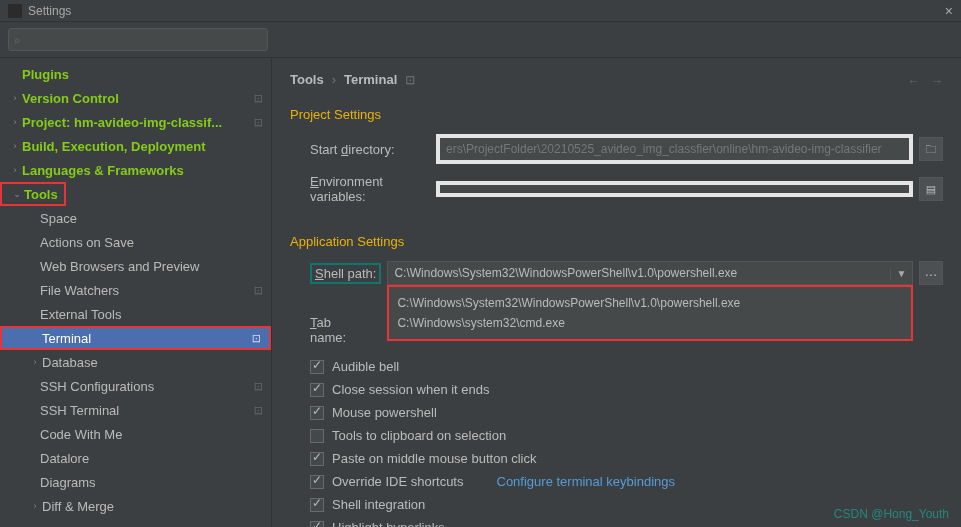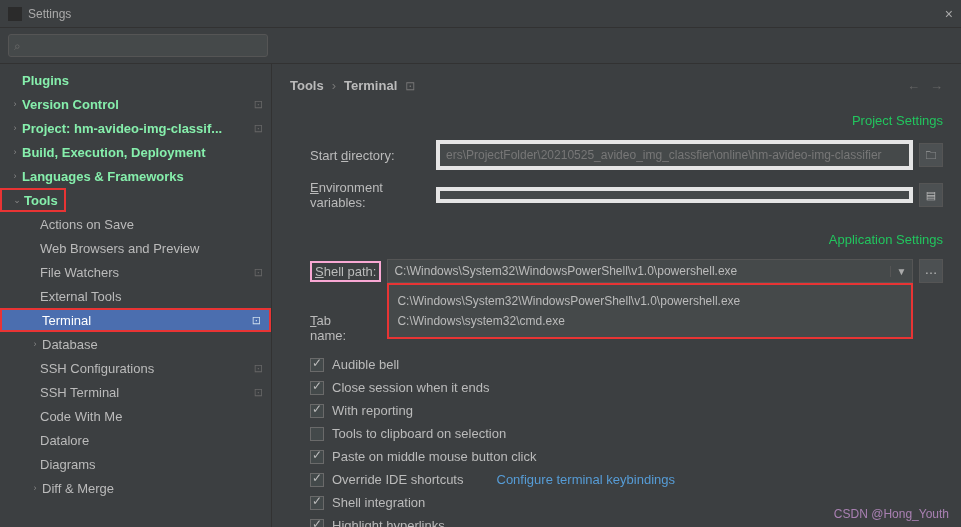--- a/index.html
+++ b/index.html
@@ -1,18 +1,18 @@
 <!DOCTYPE html>
 <html><head>
   <meta charset="utf-8">
   <style>
     * { box-sizing: border-box; margin: 0; padding: 0; font-family: "Segoe UI", Arial, sans-serif; font-size: 13px; }
     body { background: #3C3F41; color: #BBBBBB; width: 961px; height: 527px; overflow: hidden; position: relative; }
     
-    .title-bar { display: flex; align-items: center; height: 28px; padding: 0 8px; background: #3C3F41; border-bottom: 1px solid #323232; }
+    .title-bar { display: flex; align-items: center; height: 22px; padding: 0 8px; background: #3C3F41; border-bottom: 1px solid #323232; }
     .title-bar .app-icon { width: 14px; height: 14px; background: #2B2B2B; margin-right: 6px; }
     .title-bar .title { color: #AAAAAA; font-size: 12px; }
     .title-bar .spacer { flex: 1; }
     .title-bar .close { color: #AAAAAA; font-size: 14px; cursor: pointer; }
     
     .search-row { padding: 6px 8px; border-bottom: 1px solid #323232; }
     .search-input-wrap { position: relative; width: 260px; }
     .search-icon { position: absolute; left: 6px; top: 50%; transform: translateY(-50%); color: #6A6A6A; font-size: 12px; }
     .search-input { width: 100%; background: #45494A; border: 1px solid #555555; border-radius: 3px; padding: 3px 6px 3px 22px; color: #BBBBBB; }
     
@@ -21,52 +21,52 @@
     .crumb { color: #BBBBBB; font-weight: bold; }
     .crumb.sep { color: #777; font-weight: normal; }
     .crumb-reset { color: #777; font-size: 12px; }
     .nav-arrows { margin-left: auto; color: #666; display: flex; gap: 10px; }
     
     .sidebar { width: 272px; background: #3C3F41; border-right: 1px solid #323232; padding-top: 4px; overflow: hidden; }
     .tree-item { display: flex; align-items: center; padding: 3px 8px; cursor: pointer; position: relative; height: 24px; }
     .tree-item .arrow { width: 14px; color: #888; font-size: 9px; text-align: center; }
     .tree-item .label { flex: 1; white-space: nowrap; overflow: hidden; text-overflow: ellipsis; }
     .tree-item .tail { color: #666; font-size: 11px; margin-left: 4px; }
-    .tree-item.bold .label { font-weight: bold; color: #86efac; }
+    .tree-item.bold .label { font-weight: bold; color: #84cc16; }
     .tree-item.selected { background: #4B6EAF; color: #FFFFFF; }
     .tree-item.selected .label { color: #FFFFFF; }
     .tree-item.indent1 { padding-left: 28px; }
     .tree-item.indent2 { padding-left: 40px; }
     
     .redbox { border: 2px solid #E83434; }
     
     .content { flex: 1; padding: 8px 18px; overflow: hidden; }
     
-    .section-h { color: #22c55e; margin: 6px 0 12px 0; text-align: right; }
+    .section-h { color: #eab308; margin: 6px 0 12px 0; }
     .field-row { display: flex; align-items: center; margin-bottom: 10px; gap: 6px; }
     .field-row .lbl { width: 140px; color: #BBBBBB; padding-left: 20px; }
     .u { text-decoration: underline; }
     .field-row .inp { flex: 1; background: #45494A; border: 4px solid #e5e5e5; padding: 4px 6px; color: #777; font-size: 12px; overflow: hidden; white-space: nowrap; }
     .field-row .browse { width: 24px; height: 24px; background: #4C5052; border: 1px solid #555555; color: #BBBBBB; text-align: center; line-height: 22px; font-size: 11px; }
     .combo-wrap { flex: 1; display: flex; align-items: flex-end; gap: 6px; position: relative; }
     .combo { flex: 1; background: #45494A; border: 1px solid #555555; display: flex; align-items: center; padding: 0; height: 24px; }
     .combo input { flex: 1; background: transparent; border: none; color: #BBBBBB; padding: 4px 6px; font-size: 12px; outline: none; }
     .combo .dd { width: 22px; text-align: center; color: #AAAAAA; border-left: 1px solid #555; font-size: 10px; }
     .ellips-btn { width: 24px; height: 24px; background: #4C5052; border: 1px solid #555555; color: #BBBBBB; text-align:center; line-height: 20px; }
     
     .dropdown-panel { position: absolute; top: 24px; left: 0; right: 30px; background: #45494A; border: 2px solid #E83434; padding: 6px 8px; z-index: 10; }
     .dropdown-panel .opt { color: #BBBBBB; padding: 3px 0; font-size: 12px; }
     
     .check-row { display: flex; align-items: center; padding: 4px 0 4px 20px; gap: 8px; }
     .chk { width: 14px; height: 14px; background: #43494A; border: 1px solid #6A6A6A; position: relative; }
     .chk.on::after { content: "✓"; position: absolute; top: -3px; left: 1px; color: #BBBBBB; font-size: 12px; }
     .link { color: #569CD6; margin-left: 25px; }
     
-    .watermark { position: absolute; right: 12px; bottom: 6px; color: #f0abfc; font-size: 12px; opacity: 0.6; }
-    .shell-label-box { border: 2px solid #f9a8d4; padding: 1px 3px; }
+    .watermark { position: absolute; right: 12px; bottom: 6px; color: #14b8a6; font-size: 12px; opacity: 0.6; }
+    .shell-label-box { border: 2px solid #0f766e; padding: 1px 3px; }
     .folder-icon { color: #888; font-size: 12px; }
   </style>
 </head>
 <body>
 
 <div class="title-bar">
   <div class="app-icon"></div>
   <span class="title">Settings</span>
   <div class="spacer"></div>
   <span class="close">×</span>
@@ -99,20 +99,23 @@
         <span class="arrow">›</span>
         <span class="label">Build, Execution, Deployment</span>
       </div>
     <div class="tree-item bold">
         <span class="arrow">›</span>
         <span class="label">Languages &amp; Frameworks</span>
       </div>
     <div class="tree-item bold redbox" style="display:inline-flex; width:auto; padding-right:6px;">
         <span class="arrow">⌄</span>
         <span class="label">Tools</span>
+      </div>
+    <div class="tree-item indent2">
+        <span class="label">Space</span>
       </div>
     <div class="tree-item indent2">
         <span class="label">Actions on Save</span>
       </div>
     <div class="tree-item indent2">
         <span class="label">Web Browsers and Preview</span>
       </div>
     <div class="tree-item indent2">
         <span class="label">File Watchers</span>
         <span class="tail">⊡</span>
@@ -170,21 +173,21 @@
       <div class="inp">ers\ProjectFolder\20210525_avideo_img_classfier\online\hm-avideo-img-classifier</div>
       <div class="browse folder-icon">🗀</div>
     </div>
 
     <div class="field-row">
       <span class="lbl"><span class="u">E</span>nvironment variables:</span>
       <div class="inp"></div>
       <div class="browse">▤</div>
     </div>
 
-    <div class="section-h" style="margin-top:22px">Application Settings</div>
+    <div class="section-h" style="margin-top:30px">Application Settings</div>
 
     <div class="field-row">
       <span class="lbl" style="width:auto; padding-left:20px;"><span class="shell-label-box"><span class="u">S</span>hell path:</span></span>
       <div class="combo-wrap">
         <div class="combo">
           <input value="C:\Windows\System32\WindowsPowerShell\v1.0\powershell.exe" style="">
           <span class="dd">▼</span>
         </div>
         <div class="ellips-btn">…</div>
         <div class="dropdown-panel">
@@ -202,21 +205,21 @@
         <div class="check-row">
           <span class="chk on"></span>
           <span>Audible bell</span>
         </div>
         <div class="check-row">
           <span class="chk on"></span>
           <span>Close session when it ends</span>
         </div>
         <div class="check-row">
           <span class="chk on"></span>
-          <span>With reporting</span>
+          <span>Mouse powershell</span>
         </div>
         <div class="check-row">
           <span class="chk"></span>
           <span>Tools to clipboard on selection</span>
         </div>
         <div class="check-row">
           <span class="chk on"></span>
           <span>Paste on middle mouse button click</span>
         </div>
         <div class="check-row">

